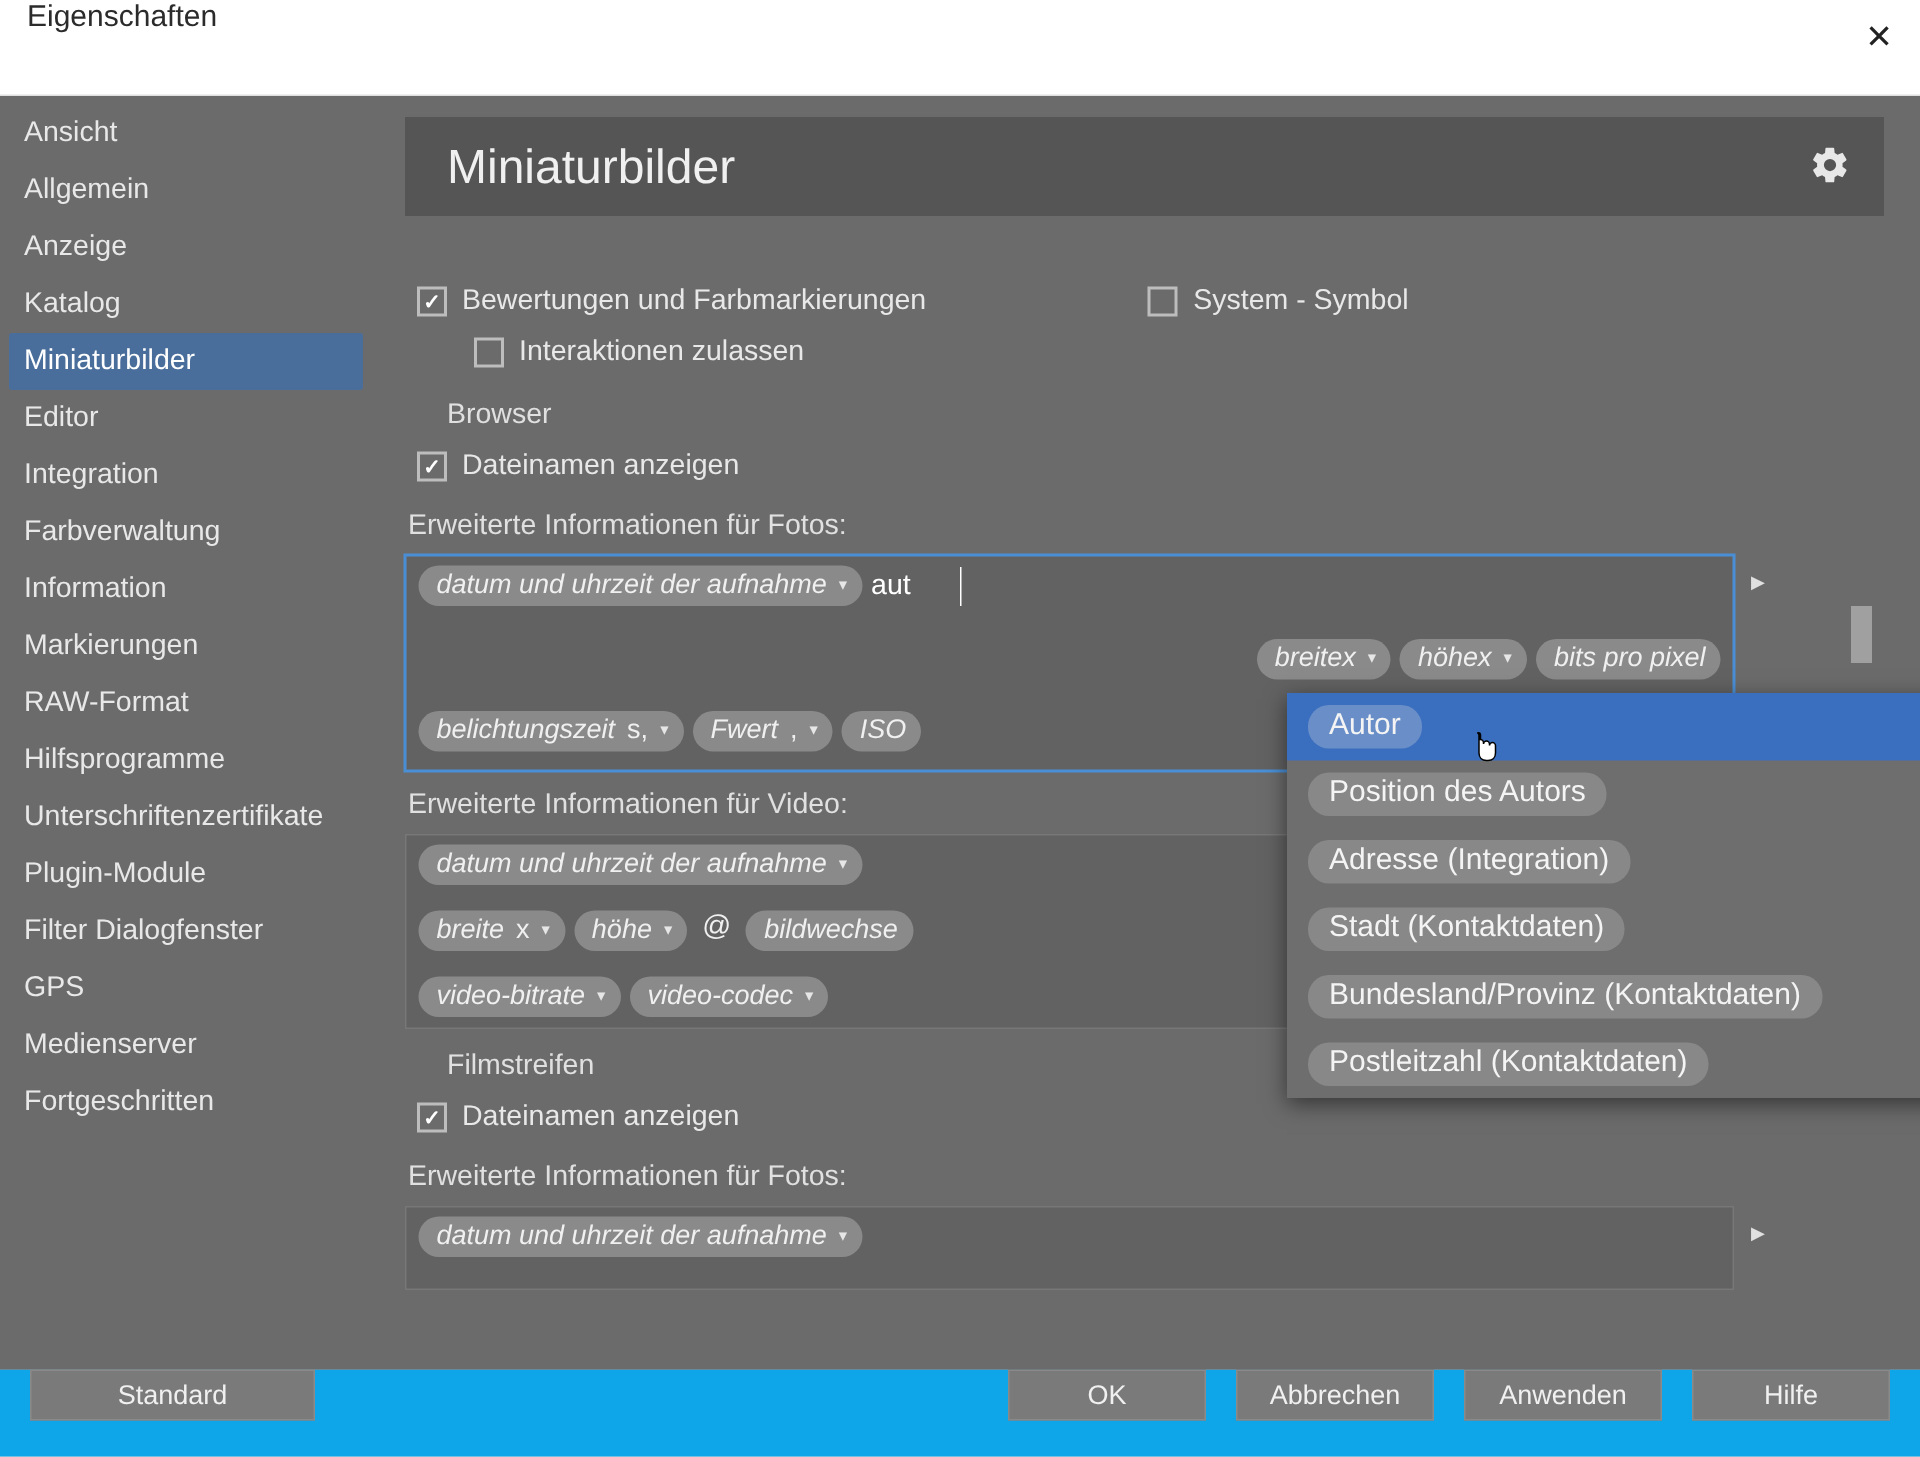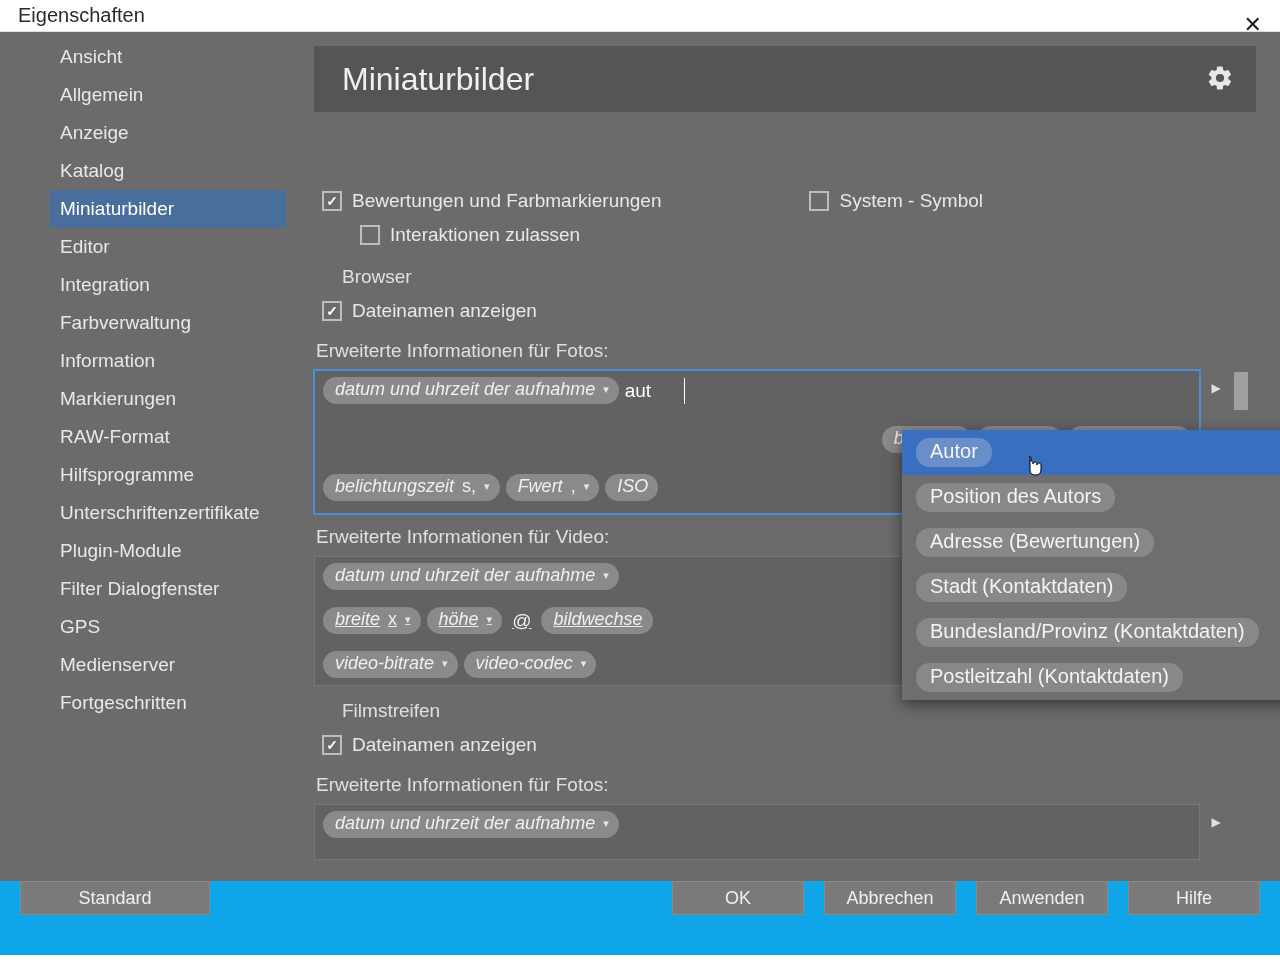--- a/index.html
+++ b/index.html
@@ -1,37 +1,36 @@
 <!DOCTYPE html>
 <html><head>
 <meta charset="utf-8">
 <style>
   * { box-sizing: border-box; margin: 0; padding: 0; }
   html, body { width: 1280px; height: 971px; overflow: hidden; font-family: "Segoe UI", sans-serif; background: #fff; }
 
   .titlebar {
-    height: 32px;
-    display: flex; align-items: center;
+    height: 64px;
+    display: flex; 
     padding: 0 18px;
     font-size: 20px;
     color: #2b2b2b;
     background: #fff;
     border-bottom: 1px solid #e0e0e0;
     position: relative;
   }
   .titlebar .close {
     position: absolute; right: 18px; top: 12px;
     font-size: 22px; color: #222; cursor: pointer;
   }
 
   .body {
     display: flex;
     height: calc(100% - 48px - 74px);
     background: #6b6b6b;
-    padding-left: 44px;
   }
 
   .sidebar {
     width: 248px;
     background: #6b6b6b;
     display: flex; flex-direction: column;
     padding: 6px 6px;
   }
   .sidebar-item {
     padding: 8px 10px;
@@ -64,21 +63,20 @@
   .panel-header .gear {
     position: absolute; right: 22px; top: 18px;
     color: #e8e8e8;
     font-size: 30px;
   }
 
   .content {
     position: relative;
     padding: 0 0 0 0;
     color: #e8e8e8;
-    margin-top: 32px;
   }
 
   .row {
     display: flex; align-items: center;
     gap: 10px;
     padding: 6px 0;
     font-size: 19px;
   }
   .checkbox {
     width: 20px; height: 20px;
@@ -308,21 +306,21 @@
       </div>
 
       <div class="field-label">Erweiterte Informationen für Video:</div>
       <div class="tagbox" style="height:130px; width:886px;">
         <div style="width:100%; display:flex; gap:6px;">
           <span class="tag">
               <span>datum und uhrzeit der aufnahme</span>
               <span class="drop">▾</span>
             </span>
         </div>
-        <div style="width:100%; display:flex; gap:6px; align-items:center;text-decoration:underline;">
+        <div style="width:100%; display:flex; gap:6px; ">
           <span class="tag">
               <span>breite</span>
               <span class="suffix"> x</span>
               <span class="drop">▾</span>
             </span>
           <span class="tag">
               <span>höhe</span>
               <span class="drop">▾</span>
             </span>
           <span style="font-size:19px;color:#f0f0f0;padding:0 4px">@</span>
@@ -361,21 +359,21 @@
 
     <div class="dropdown" id="dropdown">
 
     <div class="dropdown-row selected">
           <span class="pill">Autor</span>
         </div>
         <div class="dropdown-row">
           <span class="pill">Position des Autors</span>
         </div>
         <div class="dropdown-row">
-          <span class="pill">Adresse (Bewertungen)</span>
+          <span class="pill">Adresse (Integration)</span>
         </div>
         <div class="dropdown-row">
           <span class="pill">Stadt (Kontaktdaten)</span>
         </div>
         <div class="dropdown-row">
           <span class="pill">Bundesland/Provinz (Kontaktdaten)</span>
         </div>
         <div class="dropdown-row">
           <span class="pill">Postleitzahl (Kontaktdaten)</span>
         </div>

